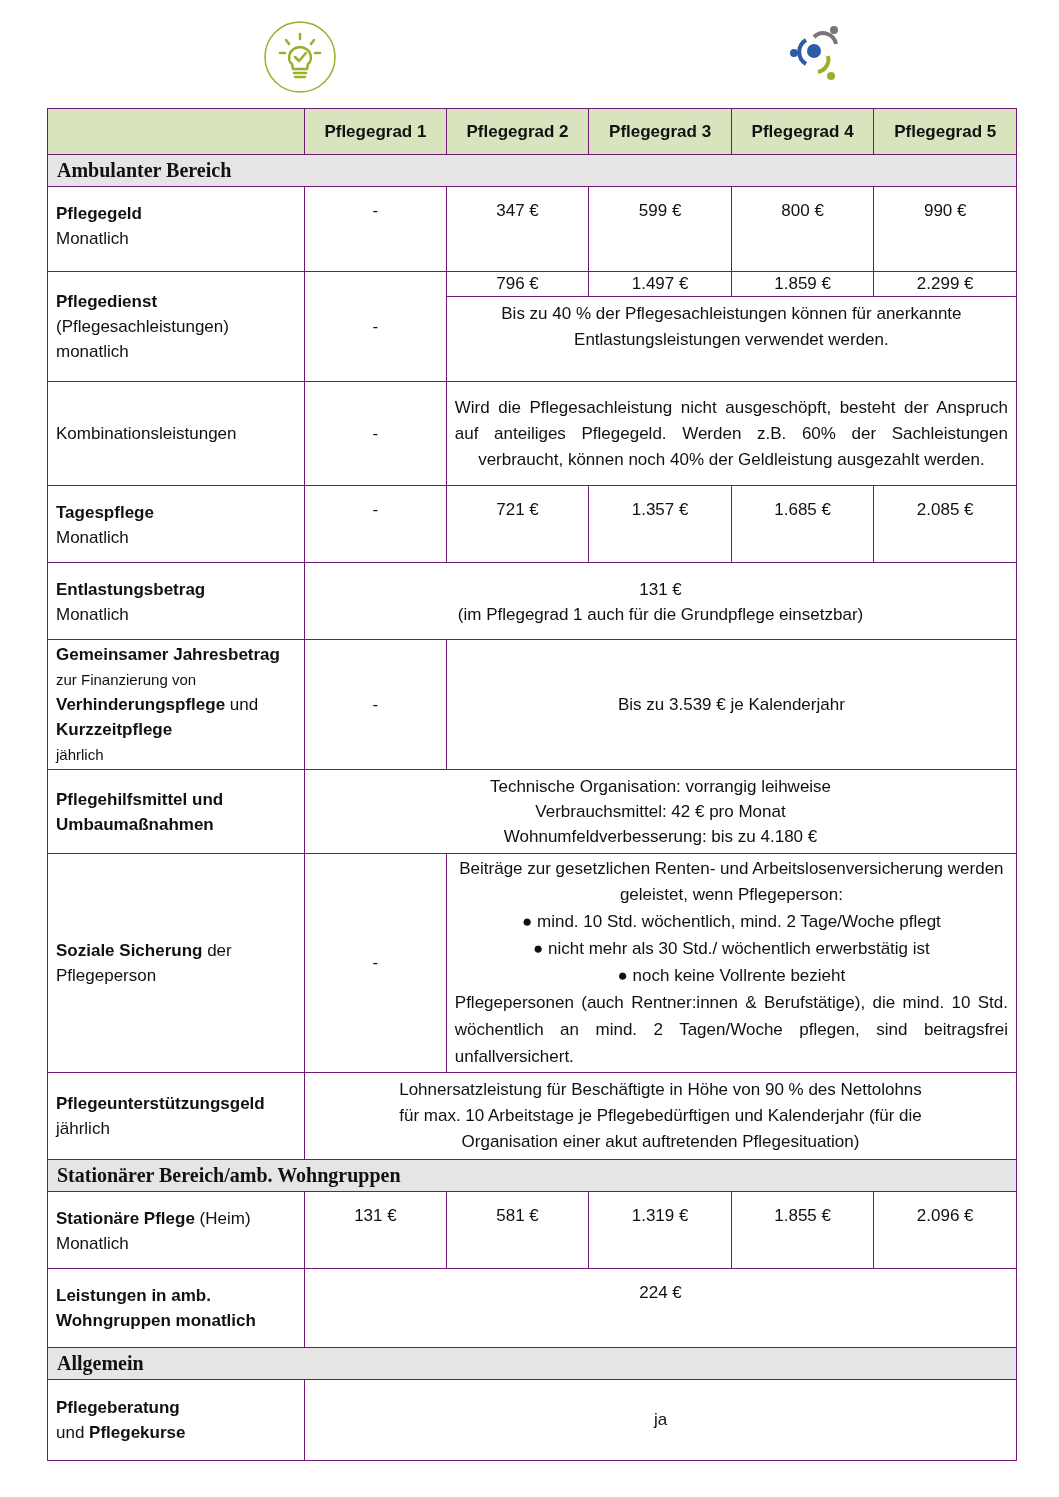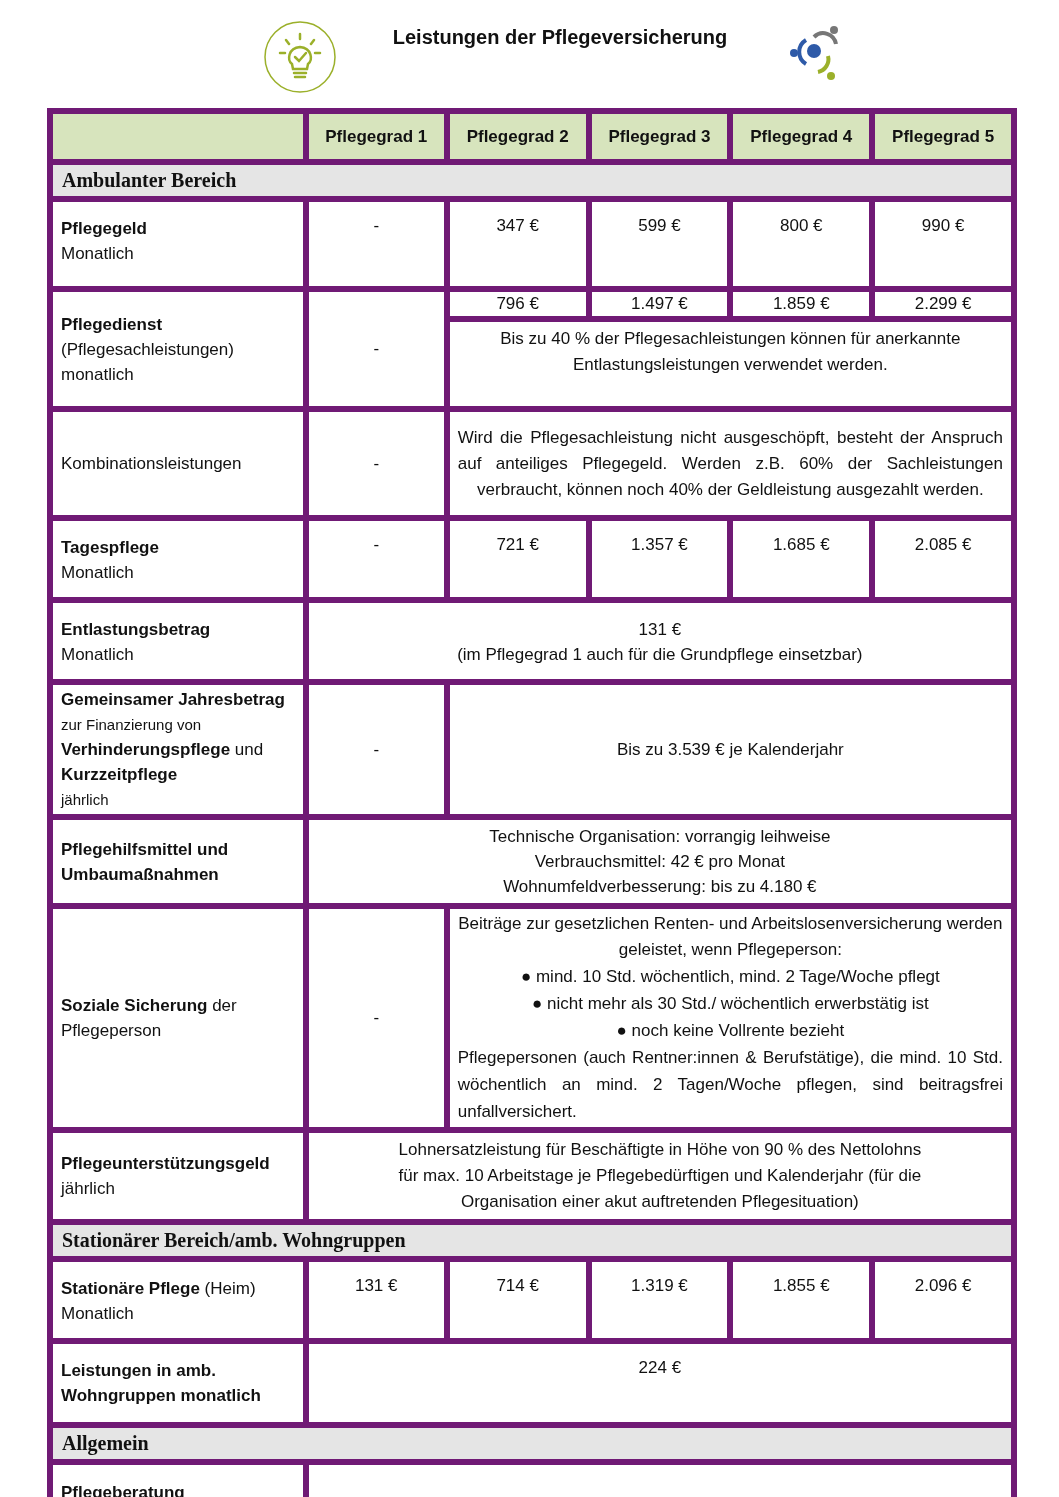--- a/index.html
+++ b/index.html
@@ -6,21 +6,21 @@
   body { width: 1059px; height: 1497px; position: relative; font-family: "Liberation Sans", sans-serif; color: #111; }
   .header { position: absolute; left: 0; top: 0; width: 1059px; height: 105px; }
   .title { position: absolute; left: 340px; width: 440px; text-align: center; font-weight: bold; }
   .title1 { top: 26px; font-size: 20px; }
   .title2 { top: 60px; font-size: 20px; }
   .title2 small { font-size: 12px; }
   .logo-left { position: absolute; left: 263px; top: 20px; width: 74px; height: 74px; }
   .logo-right { position: absolute; left: 784px; top: 22px; width: 64px; height: 64px; }
 
   table { position: absolute; left: 47px; top: 108px; width: 970px; border-collapse: collapse; table-layout: fixed; font-size: 17px; }
-  td, th { border: 6px solid #701a75; padding: 4px 8px; vertical-align: middle; }
+  td, th { border: 1px solid #701a75; padding: 4px 8px; vertical-align: middle; }
   col.c0 { width: 252px; }
   col.c1 { width: 139px; }
   col.cx { width: 139.75px; }
   thead th { background: #d7e4bd; font-weight: bold; height: 37px; font-size: 17px; }
   .section td { background: #e5e5e5; font-weight: bold; font-size: 20px; padding: 2px 9px; height: 27px; font-family: Liberation Serif, serif; }
   .lbl { text-align: left; line-height: 25px; }
   .lbl b { font-weight: bold; }
   .lbl .sm { font-size: 15px; }
   .c { text-align: center; }
   .top { vertical-align: top; padding-top: 14px; }
@@ -39,21 +39,20 @@
       <line x1="23" y1="20" x2="26" y2="24"></line>
       <line x1="51" y1="20" x2="48" y2="24"></line>
       <line x1="17" y1="33" x2="22" y2="33"></line>
       <line x1="52" y1="33" x2="57" y2="33"></line>
       <path d="M29 44 C24 40 25 28 37 27 C49 28 50 40 45 44 L44 49 L30 49 Z"></path>
       <line x1="31" y1="53" x2="43" y2="53"></line>
       <line x1="32" y1="57" x2="42" y2="57"></line>
       <polyline points="32,37 36,41 43,33"></polyline>
     </g>
   </svg>
-  <div class="title title1">Leistungen der Pflegeversicherung</div>
   <svg class="logo-right" viewBox="0 0 64 64">
     <path d="M22 18 A14 14 0 0 0 22 42" fill="none" stroke="#2e5aa8" stroke-width="4"></path>
     <circle cx="10" cy="31" r="4" fill="#2e5aa8"></circle>
     <circle cx="30" cy="29" r="7" fill="#2e5aa8"></circle>
     <path d="M30 15 A13 13 0 0 1 52 22" fill="none" stroke="#777" stroke-width="4"></path>
     <circle cx="50" cy="8" r="4" fill="#777"></circle>
     <path d="M44 34 A13 13 0 0 1 34 50" fill="none" stroke="#9bb02a" stroke-width="4"></path>
     <circle cx="47" cy="54" r="4" fill="#9bb02a"></circle>
   </svg>
 </div>
@@ -151,21 +150,21 @@
       <td colspan="5" class="c" style="line-height:26px"><span>Lohnersatzleistung für Beschäftigte in Höhe von 90 % des Nettolohns</span><br><span>für max. 10 Arbeitstage je Pflegebedürftigen und Kalenderjahr (für die</span><br><span>Organisation einer akut auftretenden Pflegesituation)</span></td>
     </tr>
 
     <tr class="section">
         <td colspan="6">Stationärer Bereich/amb. Wohngruppen</td>
       </tr>
 
     <tr>
       <td class="lbl top" style="height:58px"><b>Stationäre Pflege</b><span> (Heim)</span><br><span>Monatlich</span></td>
       <td class="c top">131 €</td>
-      <td class="c top">714 €</td>
+      <td class="c top">581 €</td>
       <td class="c top">1.319 €</td>
       <td class="c top">1.855 €</td>
       <td class="c top">2.096 €</td>
     </tr>
 
     <tr>
       <td class="lbl top" style="height:60px"><b>Leistungen in amb.</b><br><b>Wohngruppen monatlich</b></td>
       <td colspan="5" class="c top">224 €</td>
     </tr>
 

